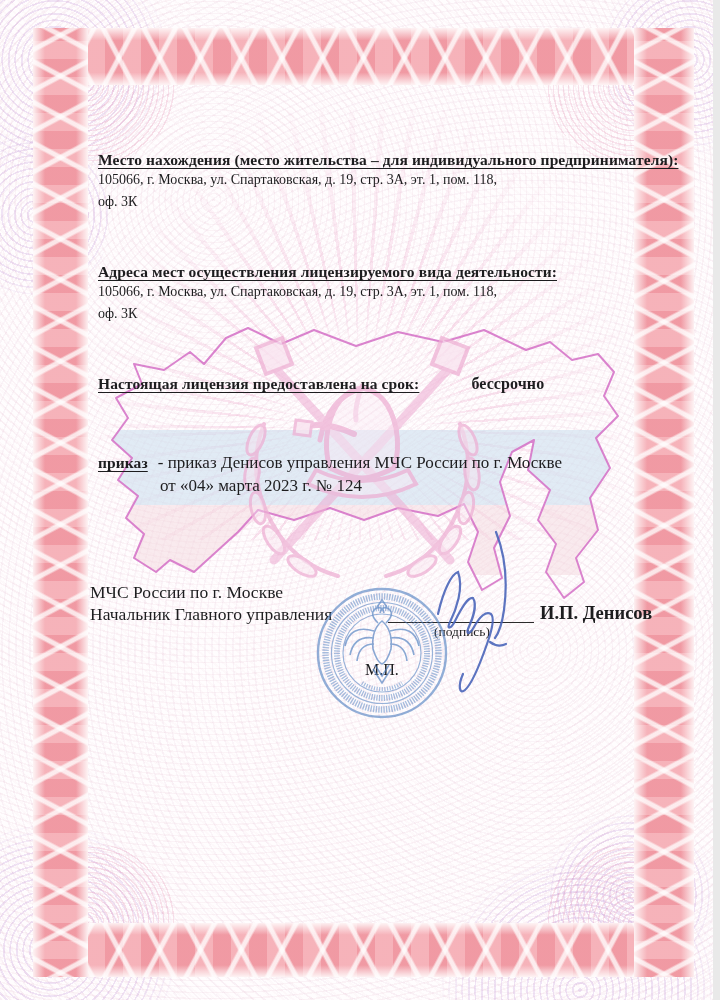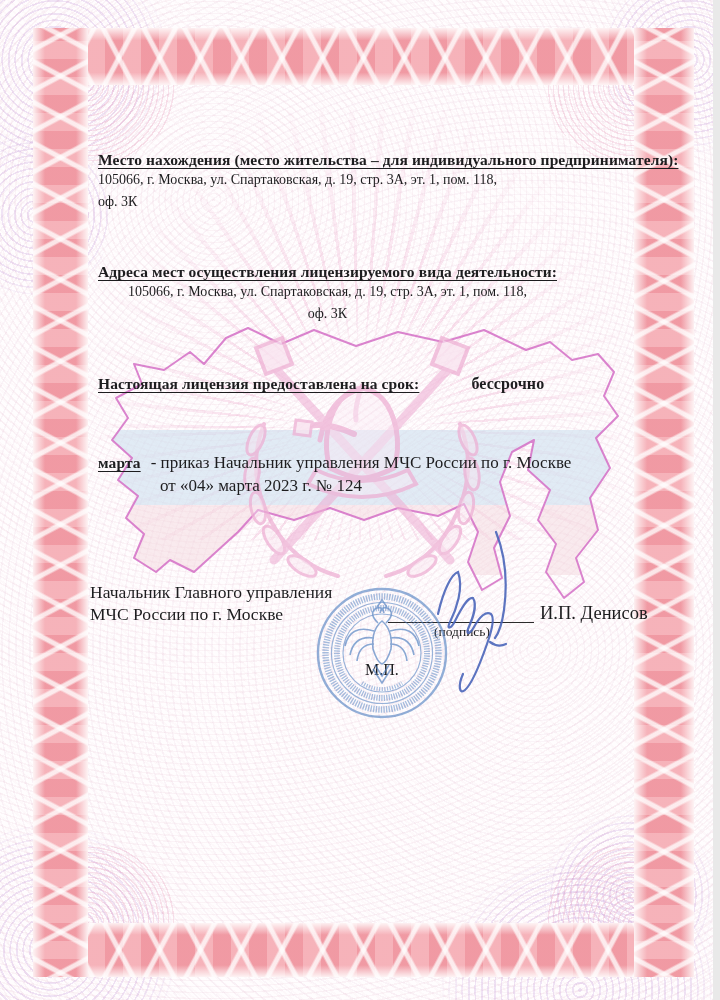--- a/index.html
+++ b/index.html
@@ -73,34 +73,34 @@
   svg.emblem{position:absolute;left:212px;top:328px;pointer-events:none;opacity:.75;}
   svg.stamp{position:absolute;left:314px;top:585px;opacity:.82;filter:blur(.3px);}
   svg.signature{position:absolute;left:418px;top:518px;}
 
   
   .tblock{position:absolute;color:#1d1d1f;}
   .hd{font-weight:700;font-size:15.5px;letter-spacing:.1px;text-decoration:underline;
       text-underline-offset:3px;text-decoration-thickness:1.4px;white-space:nowrap;}
   .bodyln{font-size:14px;line-height:22px;white-space:nowrap;}
   .b1{left:98px;top:151px;}
-  .b2{left:98px;top:263px;text-align:center;}
+  .b2{left:98px;top:263px;}
   .b3{left:98px;top:375px;text-align:center;}
   .b3 .val{font-weight:700;font-size:16px;margin-left:52px;text-decoration:none;}
   .b4{left:98px;top:451px;}
   .b4 .hd.just{word-spacing:4.5px;}
   .b4 .ln2{font-size:17px;line-height:23px;white-space:nowrap;}
   .b4 .dashrest{margin-left:10px;}
   .b4 .ln3{font-size:17px;line-height:23px;margin-left:62px;white-space:nowrap;}
   .signer{left:90px;top:581px;font-size:17.5px;line-height:22px;white-space:nowrap;}
   .sigline{position:absolute;left:388px;top:607px;width:146px;height:15px;
            border-bottom:1.5px solid #2b2b2b;}
   .podpis{position:absolute;left:392px;top:624px;width:140px;text-align:center;
           font-size:13.5px;color:#1d1d1f;}
-  .signame{position:absolute;left:540px;top:603px;font-size:18.5px;color:#1d1d1f;white-space:nowrap;}
+  .signame{position:absolute;left:540px;top:603px;font-size:18.5px;color:#1d1d1f;white-space:nowrap;font-weight:bold;}
   .mp{position:absolute;left:365px;top:661px;font-size:16px;color:#1d1d1f;}
 </style>
 </head>
 <body>
 
 <div class="page">
 
   <div class="texture"></div>
 
   <div class="rosette r1"></div>
@@ -181,28 +181,28 @@
     <div class="bodyln">105066, г. Москва, ул. Спартаковская, д. 19, стр. 3А, эт. 1, пом. 118,</div>
     <div class="bodyln">оф. 3К</div>
   </div>
 
   <div class="tblock b3">
     <span class="hd">Настоящая лицензия предоставлена на срок:</span><span class="hd val">бессрочно</span>
   </div>
 
   <div class="tblock b4">
     <div class="ln2">
-      <span class="hd">марта</span><span class="dashrest">-  приказ Начальник управления МЧС России по г. Москве</span>
+      <span class="hd">приказ</span><span class="dashrest">-  приказ Денисов управления МЧС России по г. Москве</span>
     </div>
     <div class="ln3">от «04» марта 2023 г. № 124</div>
   </div>
 
   <div class="tblock signer">
+    <div>МЧС России по г. Москве</div>
     <div>Начальник Главного управления</div>
-    <div>МЧС России по г. Москве</div>
   </div>
 
   <div class="sigline"></div>
   <div class="podpis">(подпись)</div>
   <div class="signame">И.П. Денисов</div>
   <div class="mp">М.П.</div>
 
   <svg class="stamp" width="136" height="136" viewBox="-68 -68 136 136">
     <g stroke="#4e7fc0" fill="none">
       <circle r="64" stroke-width="2.4" opacity=".75"></circle>

